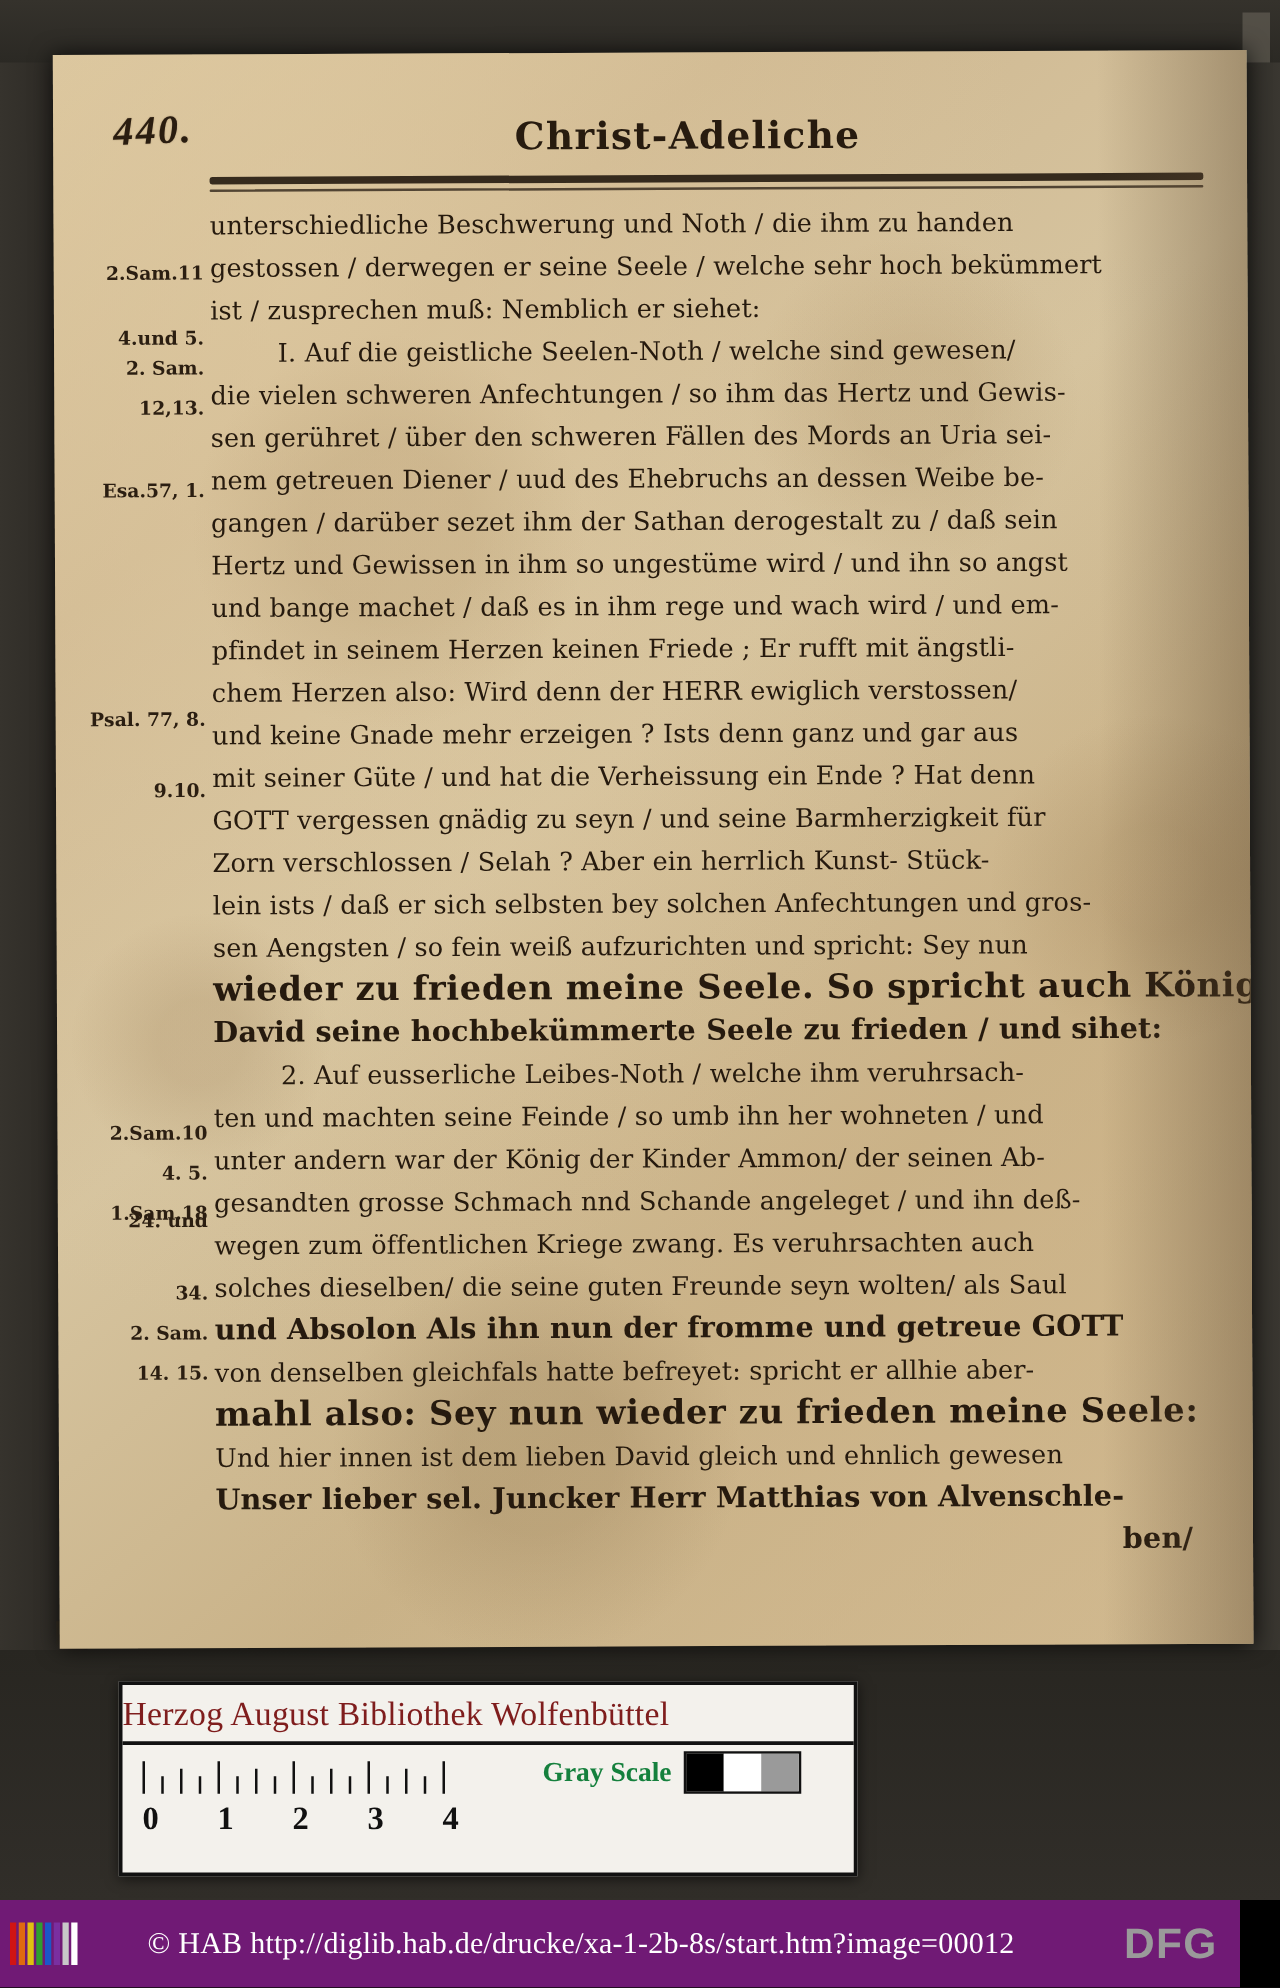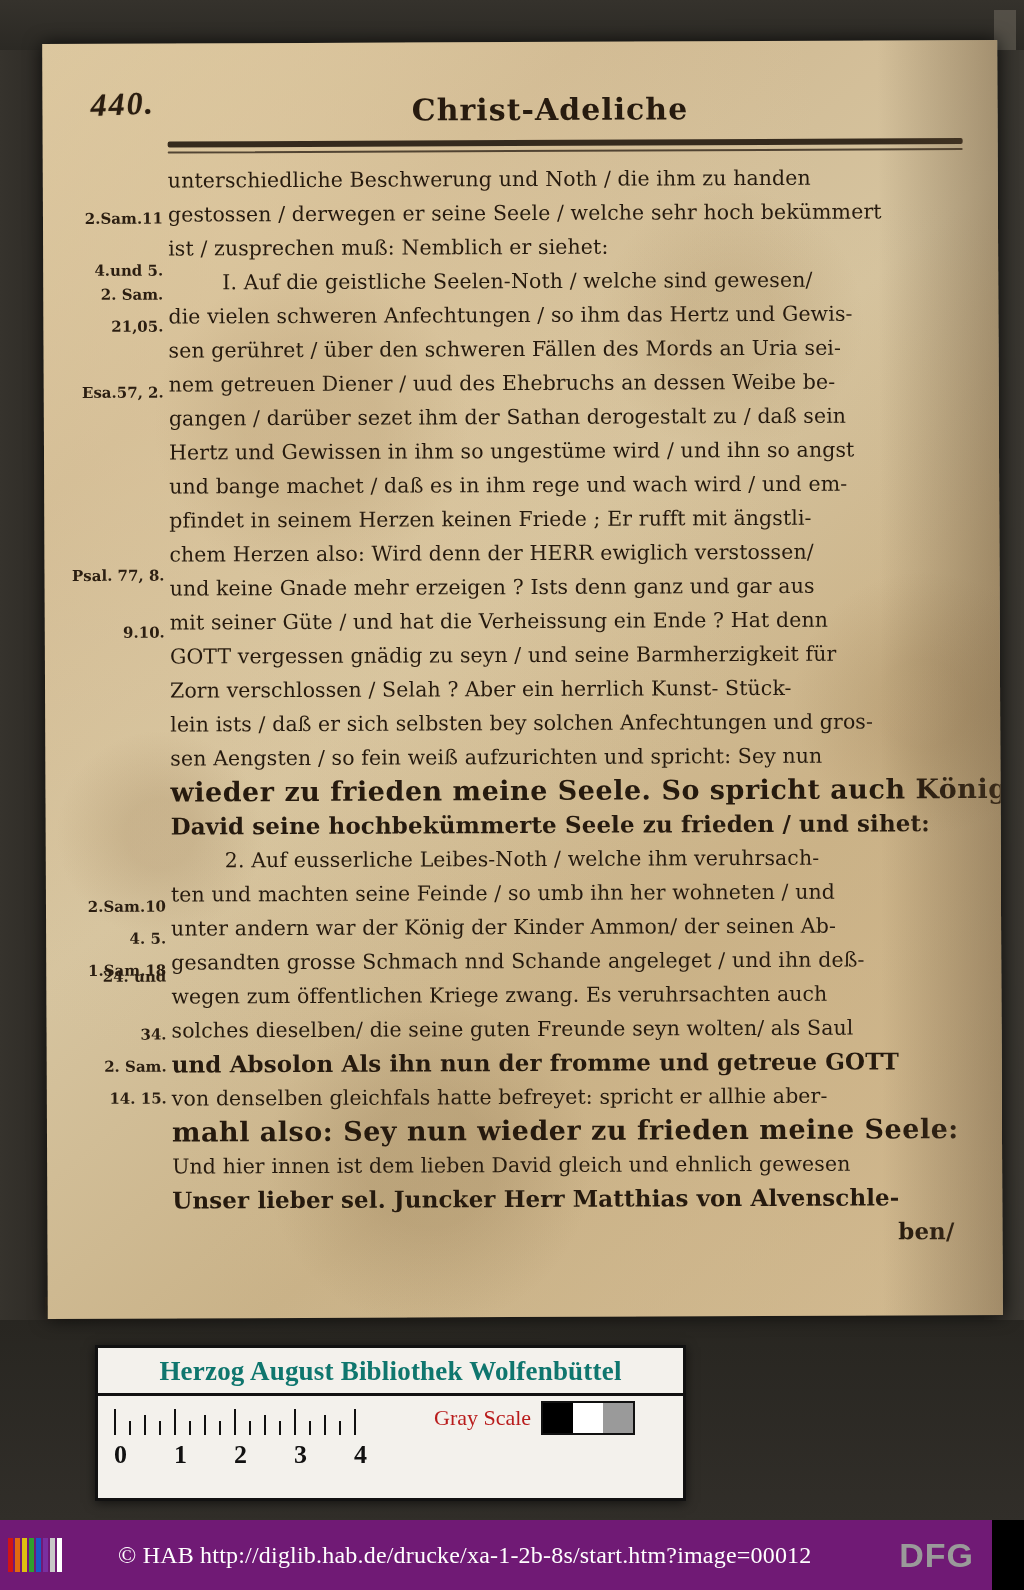--- a/index.html
+++ b/index.html
@@ -189,25 +189,25 @@
     position: absolute;
     left: 95px;
     top: 1345px;
     width: 585px;
     height: 150px;
     background: #f3f1ec;
     border: 3px solid #111;
     box-shadow: 0 2px 10px rgba(0,0,0,0.6);
   }
   .scalecard .lib-title {
-    text-align: center;
-    font-family: "Liberation Serif", serif;
-    font-weight: bold;
+    text-align: left;
+    font-family: "Liberation Serif", serif;
+    font-weight: normal;
     font-size: 27px;
-    color: #0f766e;
+    color: #7f1d1d;
     margin-top: 8px;
     letter-spacing: .2px;
   }
   .scalecard .hr {
     width: 100%;
     height: 3px;
     background: #111;
     margin-top: 6px;
   }
   .scalerow {
@@ -223,23 +223,23 @@
     margin-left: 10px;
   }
   .tick {
     position: absolute;
     bottom: 0;
     width: 2px;
     background: #111;
   }
   .grayscale-label {
     font-family: "Liberation Serif", serif;
-    font-weight: normal;
+    font-weight: bold;
     font-size: 22px;
-    color: #b91c1c;
+    color: #15803d;
     margin-left: 10px;
   }
   .gs-swatches {
     display: flex;
     margin-left: 10px;
     border: 2px solid #111;
   }
   .gs-swatches div { width: 30px; height: 30px; }
   .numrow {
     position: relative;
@@ -314,22 +314,22 @@
 
       <div class="folio">440.</div>
       <div class="running-head">Christ-Adeliche</div>
       <div class="rule"></div>
       <div class="rule thin"></div>
 
       <div class="margin">
         <span class="mref" style="top:46px">2.Sam.11</span>
         <span class="mref" style="top:98px">4.und 5.</span>
         <span class="mref" style="top:122px">2. Sam.</span>
-        <span class="mref" style="top:154px">21,05.</span>
-        <span class="mref" style="top:220px">Esa.57, 2.</span>
+        <span class="mref" style="top:154px">12,13.</span>
+        <span class="mref" style="top:220px">Esa.57, 1.</span>
         <span class="mref" style="top:403px">Psal. 77, 8.</span>
         <span class="mref" style="top:460px">9.10.</span>
         <span class="mref" style="top:734px">2.Sam.10</span>
         <span class="mref" style="top:766px">4. 5.</span>
         <span class="mref" style="top:798px">1.Sam.18</span>
         <span class="mref" style="top:804px">24. und</span>
         <span class="mref" style="top:862px">34.</span>
         <span class="mref" style="top:894px">2. Sam.</span>
         <span class="mref" style="top:926px">14. 15.</span>
       </div>

